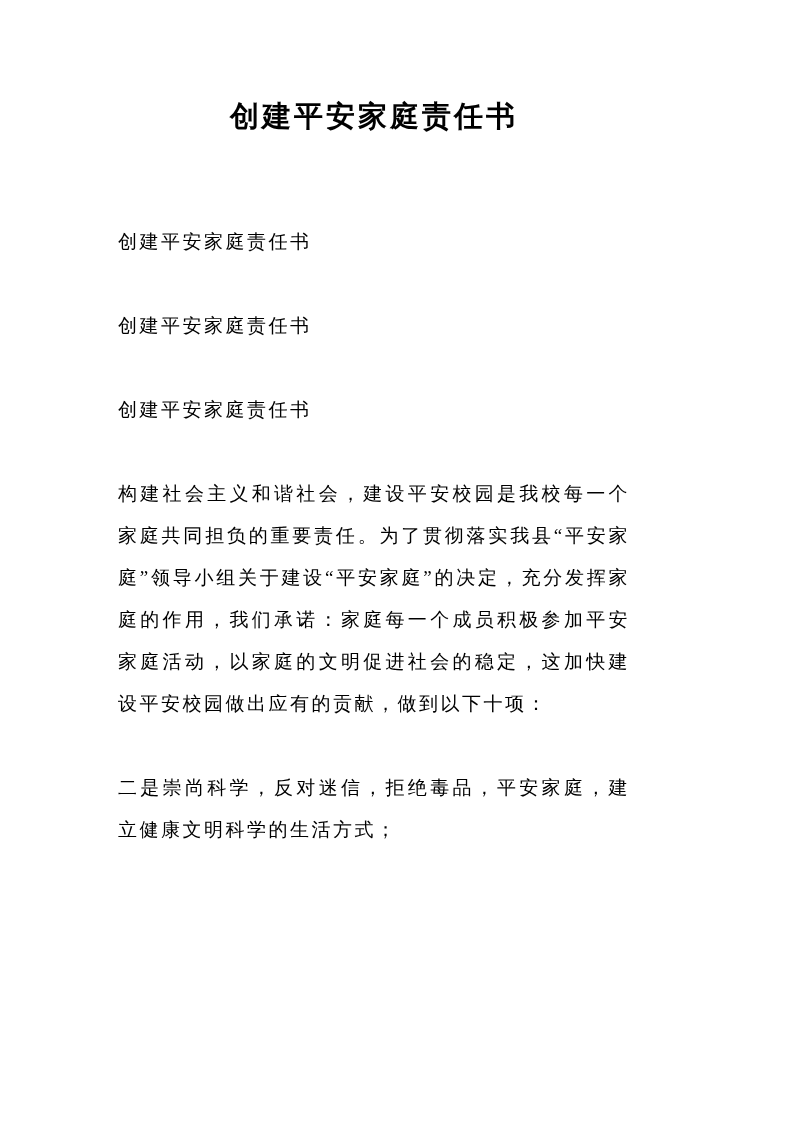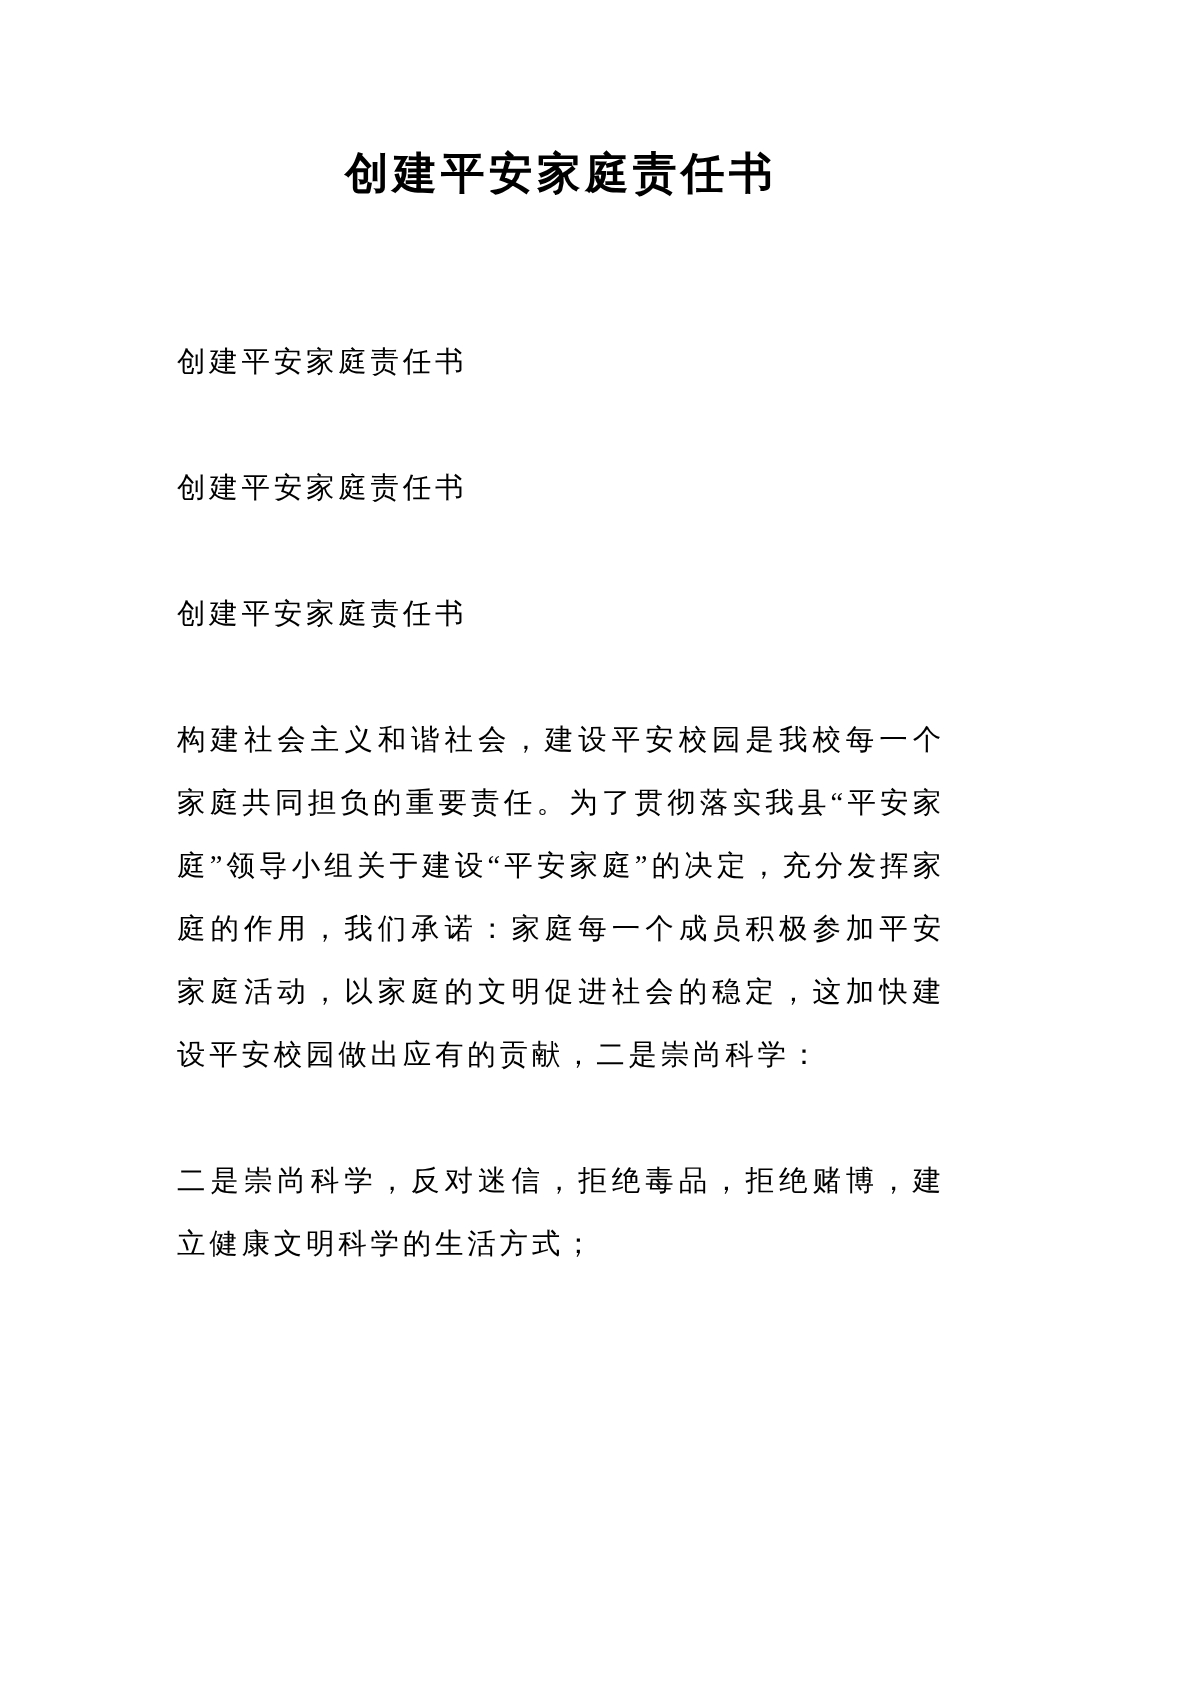--- a/index.html
+++ b/index.html
@@ -41,17 +41,17 @@
 
 <div class="page">
   <h1 class="doc-title">创建平安家庭责任书</h1>
 
   <p class="doc-paragraph">创建平安家庭责任书</p>
 
   <p class="doc-paragraph">创建平安家庭责任书</p>
 
   <p class="doc-paragraph">创建平安家庭责任书</p>
 
-  <p class="doc-paragraph">构建社会主义和谐社会，建设平安校园是我校每一个家庭共同担负的重要责任。为了贯彻落实我县“平安家庭”领导小组关于建设“平安家庭”的决定，充分发挥家庭的作用，我们承诺：家庭每一个成员积极参加平安家庭活动，以家庭的文明促进社会的稳定，这加快建设平安校园做出应有的贡献，二是崇尚科学：</p>
+  <p class="doc-paragraph">构建社会主义和谐社会，建设平安校园是我校每一个家庭共同担负的重要责任。为了贯彻落实我县“平安家庭”领导小组关于建设“平安家庭”的决定，充分发挥家庭的作用，我们承诺：家庭每一个成员积极参加平安家庭活动，以家庭的文明促进社会的稳定，这加快建设平安校园做出应有的贡献，做到以下十项：</p>
 
 
-  <p class="doc-paragraph">二是崇尚科学，反对迷信，拒绝毒品，拒绝赌博，建立健康文明科学的生活方式；</p>
+  <p class="doc-paragraph">二是崇尚科学，反对迷信，拒绝毒品，平安家庭，建立健康文明科学的生活方式；</p>
 </div>
 
 </body></html>

